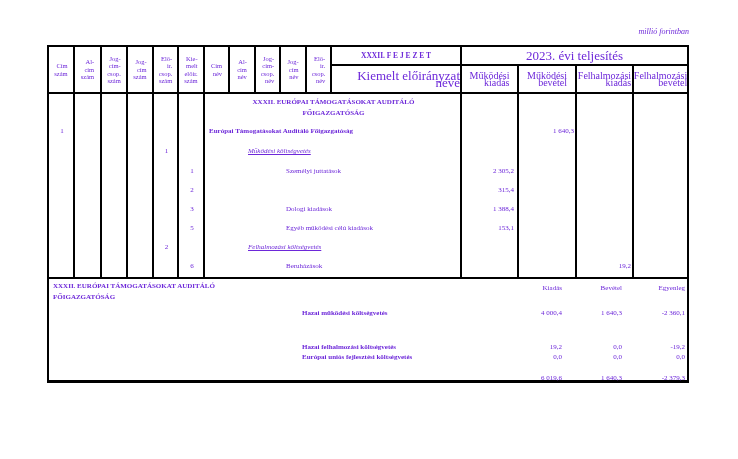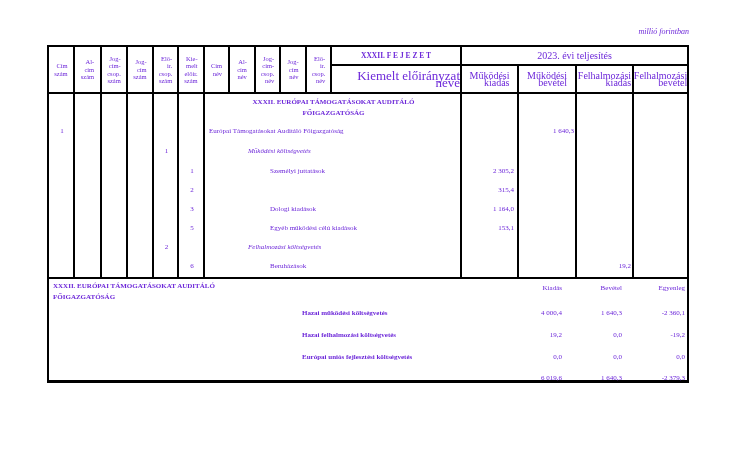--- a/index.html
+++ b/index.html
@@ -17,41 +17,41 @@
   .thead { display:grid; border-bottom:2px solid #000;
     grid-template-columns:26px 27px 26px 26px 25px 26px 25px 26px 25px 26px 25px 130px 57px 58px 57px 53px;
     grid-template-rows:19px 26px; }
   .hcell { border-right:2px solid #000; box-sizing:border-box;
     display:flex; align-items:center; justify-content:center; text-align:right;
     font-size:6.5px; line-height:7.5px; white-space:pre-line; }
   .hcell.span2 { grid-row:1/3; }
   .hcell.last { border-right:none; }
   .h-fejezet { grid-column:12; grid-row:1; font-weight:bold; font-size:7.5px; border-bottom:2px solid #000; }
   .h-kiemelt { grid-column:12; grid-row:2; font-size:13px; }
-  .h-telj { grid-column:13/17; grid-row:1; font-size:10px; border-bottom:2px solid #000; border-right:none; }
+  .h-telj { grid-column:13/17; grid-row:1; font-size:13px; border-bottom:2px solid #000; border-right:none; }
   .h-val { grid-row:2; font-size:10px; }
 
   
   .tbody { position:relative; height:183px; border-bottom:2px solid #000; }
   .bg-grid { position:absolute; inset:0; display:grid;
     grid-template-columns:26px 27px 26px 26px 25px 26px 257px 57px 58px 57px 53px; }
   .bg-grid > div { border-right:2px solid #000; box-sizing:border-box; }
   .bg-grid > div.last { border-right:none; }
 
   .bheading { position:absolute; left:156px; width:257px; top:3px; text-align:center;
     font-weight:bold; font-size:7px; line-height:11px; white-space:pre-line; }
   .brow { position:absolute; left:0; width:100%; height:12px; line-height:12px; font-size:7px; }
   .num { position:absolute; text-align:center; }
   .num.cim { left:0; width:26px; }
   .num.eloir { left:105px; width:25px; }
   .num.kiemelt { left:130px; width:26px; }
   .lbl { position:absolute; white-space:nowrap; }
-  .lbl.org { left:160px; font-weight:normal; }
-  .lbl.group { left:199px; font-style:italic; }
-  .lbl.item { left:221px; }
+  .lbl.org { left:160px; font-weight:bold; }
+  .lbl.group { left:199px; font-style:italic;text-decoration:underline; }
+  .lbl.item { left:237px; }
   .val { position:absolute; text-align:right; box-sizing:border-box; padding-right:3px; }
   .val.mk { left:413px; width:55px; }
   .val.mb { left:470px; width:58px; }
   .val.fk { left:528px; width:57px; }
 
   
   .tsum { position:relative; height:101px; font-size:7px; }
   .sum-title { position:absolute; left:4px; top:2px; font-weight:bold; line-height:11px; white-space:pre-line; }
   .srow { position:absolute; left:0; width:100%; height:12px; line-height:12px; }
   .scol { position:absolute; text-align:right; box-sizing:border-box; }
@@ -157,21 +157,21 @@
       </div>
 
       <div class="brow" style="top:90px">
         <span class="num kiemelt">2</span>
         <span class="val mk">315,4</span>
       </div>
 
       <div class="brow" style="top:109px">
         <span class="num kiemelt">3</span>
         <span class="lbl item">Dologi kiadások</span>
-        <span class="val mk">1 164,0</span>
+        <span class="val mk">1 388,4</span>
       </div>
 
       <div class="brow" style="top:128px">
         <span class="num kiemelt">5</span>
         <span class="lbl item">Egyéb működési célú kiadások</span>
         <span class="val mk">153,1</span>
       </div>
 
       <div class="brow" style="top:147px">
         <span class="num eloir">2</span>
@@ -195,21 +195,21 @@
         <span class="scol e">Egyenleg</span>
       </div>
 
       <div class="srow" style="top:28px">
         <span class="slabel">Hazai működési költségvetés</span>
         <span class="scol k sval">4 000,4</span>
         <span class="scol b sval">1 640,3</span>
         <span class="scol e sval">-2 360,1</span>
       </div>
 
-      <div class="srow" style="top:50px">
+      <div class="srow" style="top:62px">
         <span class="slabel">Hazai felhalmozási költségvetés</span>
         <span class="scol k sval">19,2</span>
         <span class="scol b sval">0,0</span>
         <span class="scol e sval">-19,2</span>
       </div>
 
       <div class="srow" style="top:72px">
         <span class="slabel">Európai uniós fejlesztési költségvetés</span>
         <span class="scol k sval">0,0</span>
         <span class="scol b sval">0,0</span>

